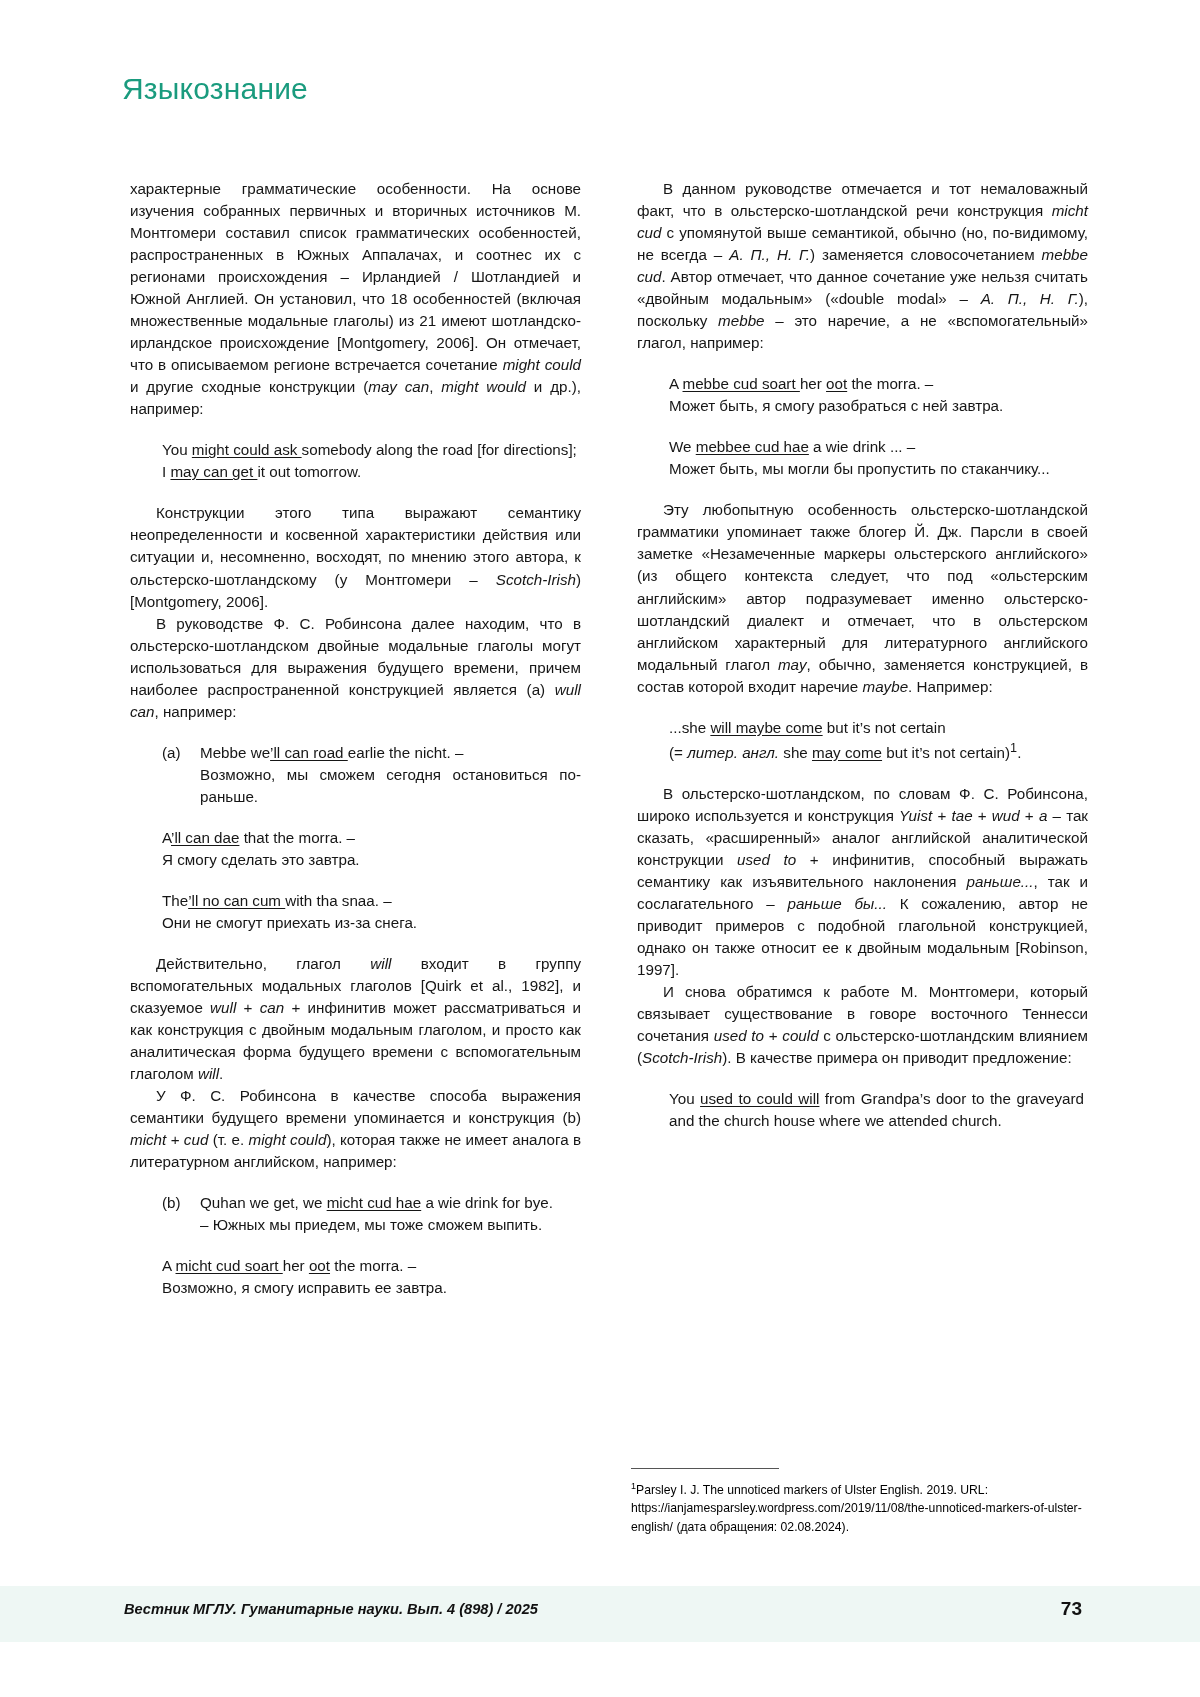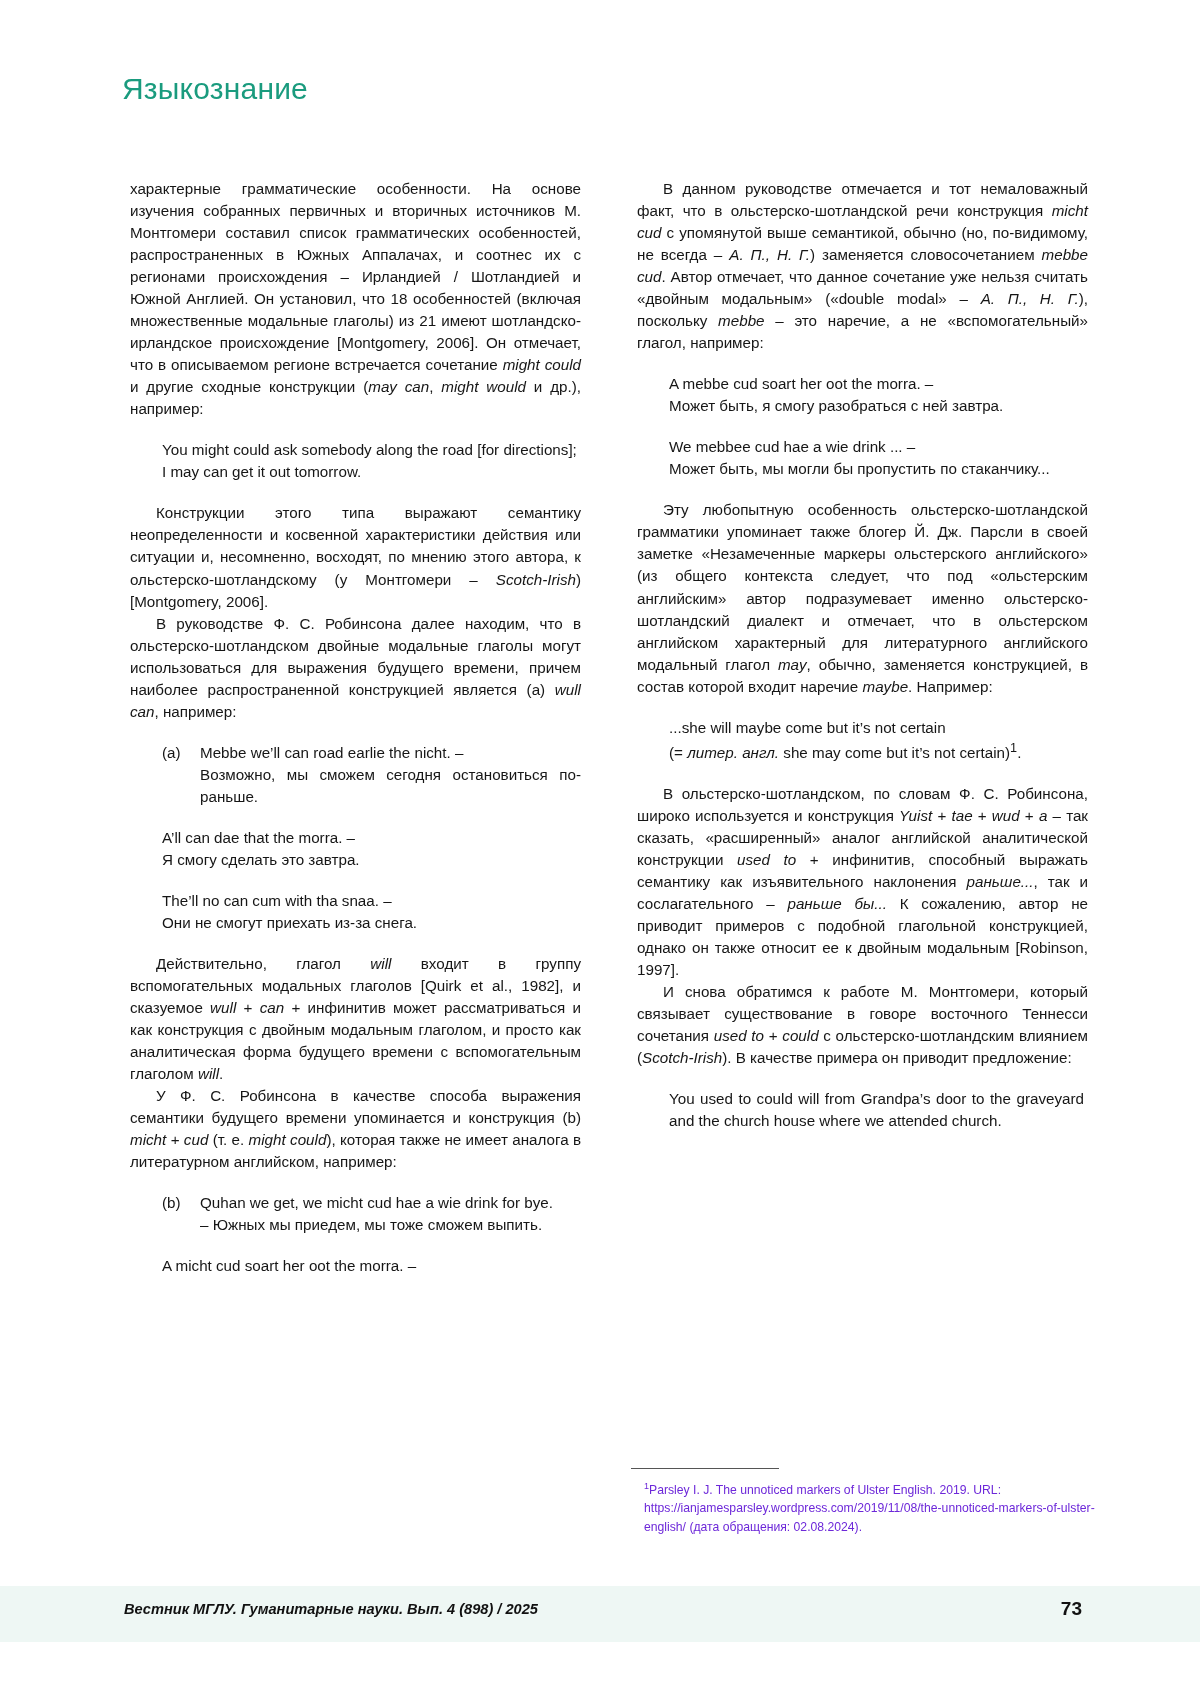--- a/index.html
+++ b/index.html
@@ -55,20 +55,21 @@
   .example {
     margin-left: 32px;
     margin-right: 4px;
     text-align: justify;
   }
   .example.tight {
     text-align: left;
   }
   .gap-md { height: 19px; }
   .u {
+    text-decoration: underline;
     text-underline-offset: 2px;
   }
   .i { font-style: italic; }
   .hang {
     margin-left: 32px;
     position: relative;
     padding-left: 38px;
     text-align: justify;
   }
   .hang .marker {
@@ -79,26 +80,26 @@
   .footnote-rule {
     position: absolute;
     left: 631px;
     top: 1468px;
     width: 148px;
     height: 1px;
     background: #555;
   }
   .footnote {
     position: absolute;
-    left: 644px;
+    left: 631px;
     top: 1480px;
     width: 452px;
     font-size: 12.2px;
     line-height: 1.5;
-    color: #6d28d9;
+    color: #000000;
     text-align: left;
   }
   .footnote sup {
     font-size: 9px;
   }
   .footer-band {
     position: absolute;
     left: 0;
     top: 1586px;
     width: 1200px;
@@ -176,20 +177,21 @@
 
       <div class="hang">
         <span class="marker">(b)</span>
         <span>Quhan we get, we </span><span class="u">micht cud hae</span><span> a wie drink for bye.</span><br>
         <span>– Южных мы приедем, мы тоже сможем выпить.</span>
       </div>
 
       <div class="gap-md"></div>
 
       <p class="example tight"><span>A </span><span class="u">micht cud soart </span><span>her </span><span class="u">oot</span><span> the morra. –</span></p>
+      <p class="example tight"><span>Возможно, я смогу исправить ее завтра.</span></p>
 
     </div>
 
     <div class="col">
 
       <p class="ind"><span>В данном руководстве отмечается и тот немаловажный факт, что в ольстерско-шотландской речи конструкция </span><span class="i">micht cud</span><span> с упомянутой выше семантикой, обычно (но, по-видимому, не всегда – </span><span class="i">А. П., Н. Г.</span><span>) заменяется словосочетанием </span><span class="i">mebbe cud</span><span>. Автор отмечает, что данное сочетание уже нельзя считать «двойным модальным» («double modal» – </span><span class="i">А. П., Н. Г.</span><span>), поскольку </span><span class="i">mebbe</span><span> – это наречие, а не «вспомогательный» глагол, например:</span></p>
 
       <div class="gap-md"></div>
 
       <p class="example tight"><span>A </span><span class="u">mebbe cud soart </span><span>her </span><span class="u">oot</span><span> the morra. –</span></p>

